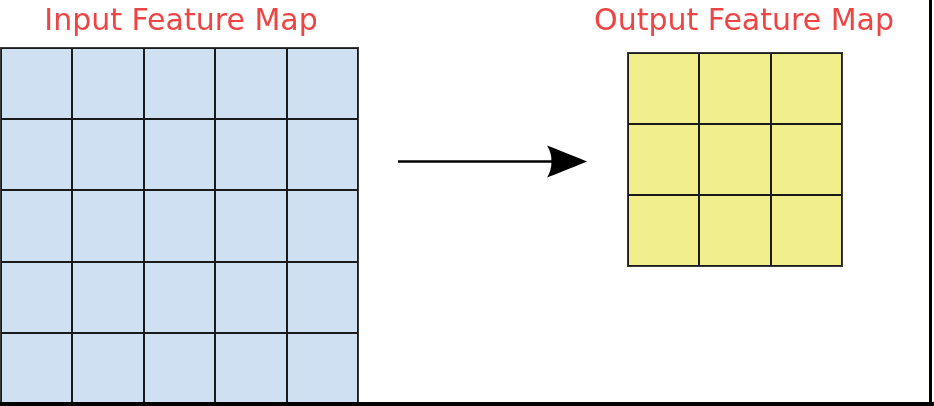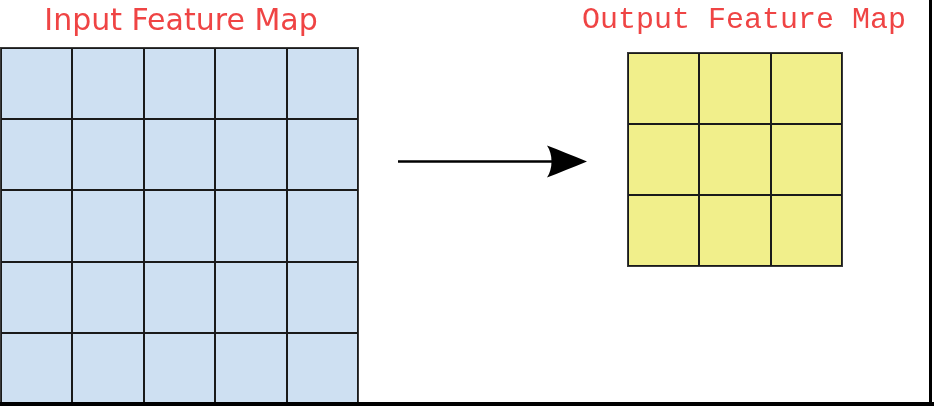--- a/index.html
+++ b/index.html
@@ -18,21 +18,21 @@
   .map-title {
     position: absolute;
     top: 0;
     transform: translateX(-50%);
     white-space: nowrap;
     font-size: 30px;
     line-height: 40px;
     color: #ef4444;
   }
   .title-input  { left: 181px; }
-  .title-output { left: 744px; font-family: Liberation Mono, monospace; }
+  .title-output { left: 744px; }
 
   .feature-grid {
     position: absolute;
     display: grid;
     box-sizing: border-box;
     border: 1px solid #3a3a3a;
   }
   .grid-input {
     left: 0px;
     top: 47px;

